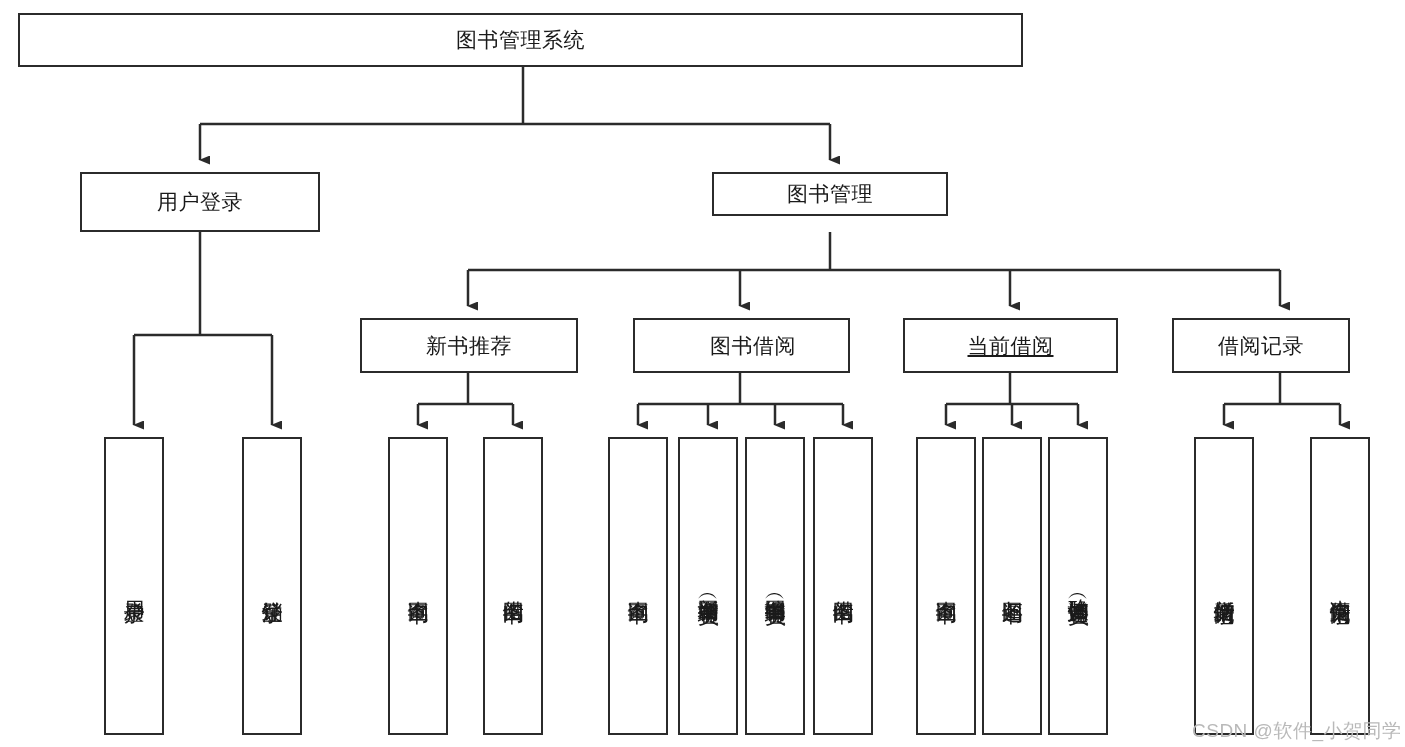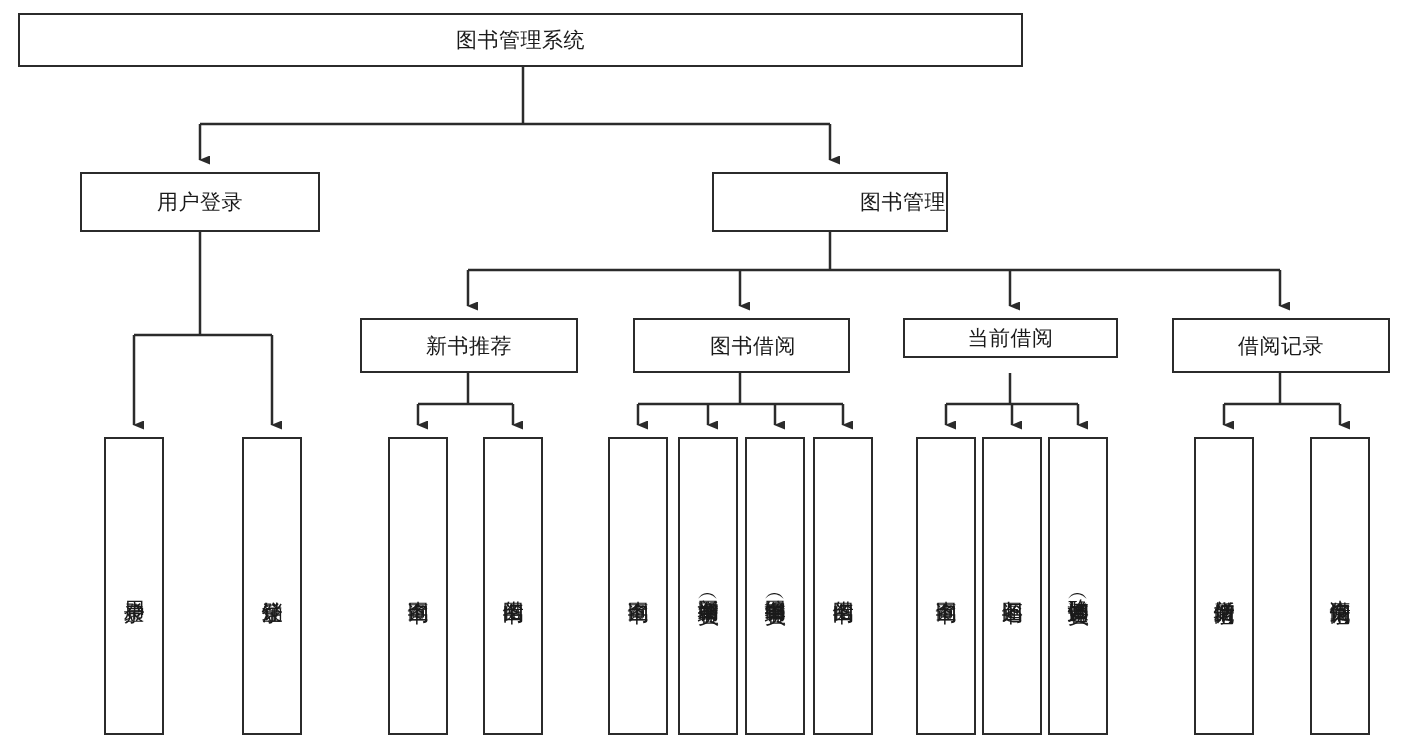--- a/index.html
+++ b/index.html
@@ -134,34 +134,34 @@
     </g>
   </svg>
 
   <div class="node-box horizontal" style="left:18px; top:13px; width:1005px; height:54px;">
     <span>图书管理系统</span>
   </div>
 
   <div class="node-box horizontal" style="left:80px; top:172px; width:240px; height:60px;">
     <span>用户登录</span>
   </div>
-  <div class="node-box horizontal" style="left:712px; top:172px; width:236px; height:60px;justify-content:flex-end;">
+  <div class="node-box horizontal" style="left:712px; top:172px; width:236px; height:44px;">
     <span>图书管理</span>
   </div>
 
   <div class="node-box horizontal" style="left:360px; top:318px; width:218px; height:55px;justify-content:center;">
     <span>新书推荐</span>
   </div>
   <div class="node-box horizontal" style="left:633px; top:318px; width:217px; height:55px;padding-left:23px;">
     <span>图书借阅</span>
   </div>
-  <div class="node-box horizontal" style="left:903px; top:318px; width:215px; height:40px;">
+  <div class="node-box horizontal" style="left:903px; top:318px; width:215px; height:55px;text-decoration:underline;">
     <span>当前借阅</span>
   </div>
-  <div class="node-box horizontal" style="left:1172px; top:318px; width:218px; height:55px;text-align:right;">
+  <div class="node-box horizontal" style="left:1172px; top:318px; width:178px; height:55px;text-align:right;">
     <span>借阅记录</span>
   </div>
 
   <div class="node-box vertical" style="left:104px; top:437px; width:60px; height:298px;">
     <span class="vtext">用户登录</span>
   </div>
   <div class="node-box vertical" style="left:242px; top:437px; width:60px; height:298px;">
     <span class="vtext">注销登录</span>
   </div>
 
@@ -195,14 +195,15 @@
     <span class="vtext">确认归还（管理员）</span>
   </div>
 
   <div class="node-box vertical" style="left:1194px; top:437px; width:60px; height:298px;">
     <span class="vtext">新增借阅记录</span>
   </div>
   <div class="node-box vertical" style="left:1310px; top:437px; width:60px; height:298px;">
     <span class="vtext">查询借阅记录</span>
   </div>
 
+  <div class="watermark" style="left:1192px; top:718px;">CSDN @软件_小贺同学</div>
 
 </div>
 
 </body></html>

